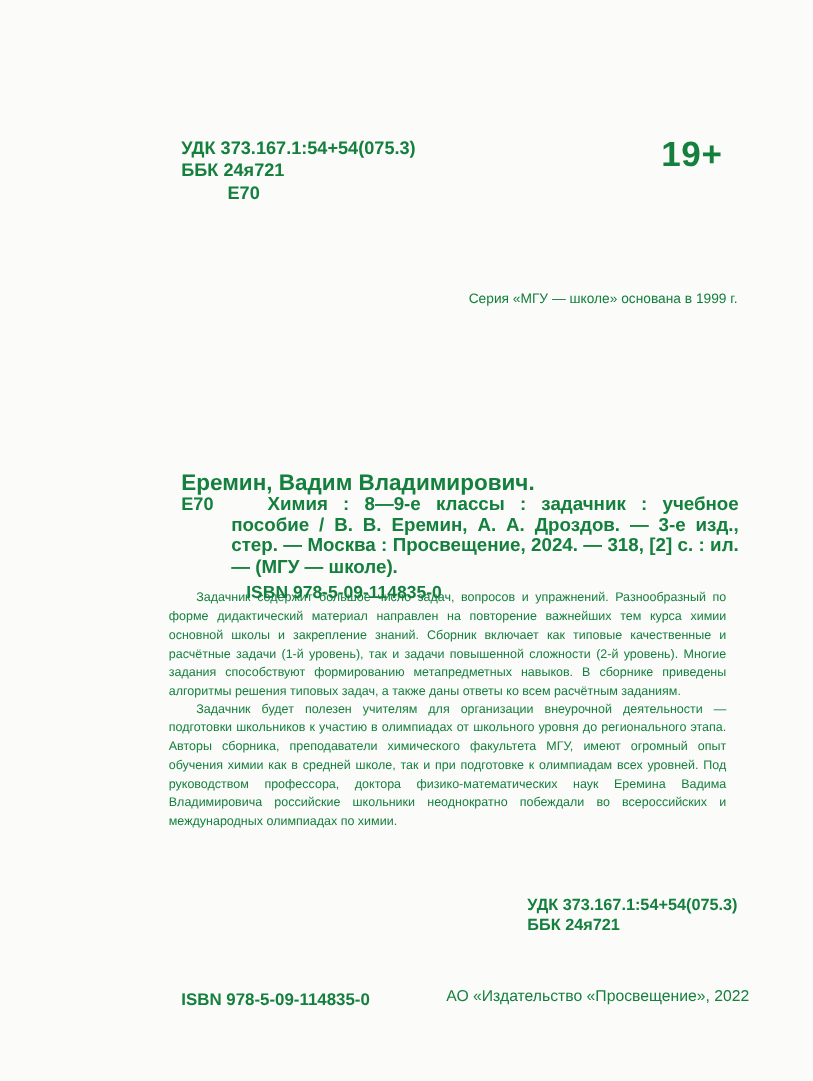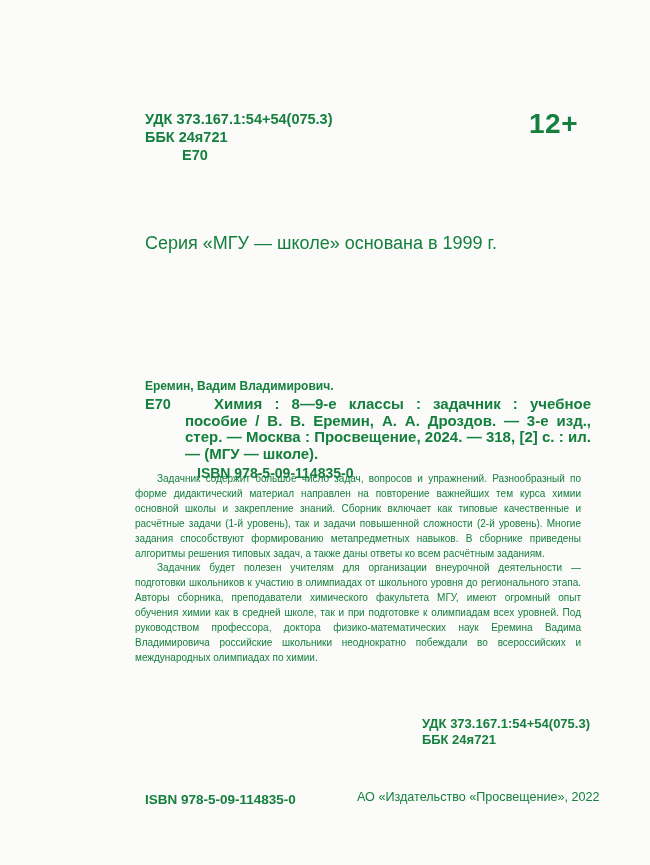--- a/index.html
+++ b/index.html
@@ -39,34 +39,34 @@
     font-size: 28px;
     font-weight: bold;
     letter-spacing: 0.5px;
   }
 
   .series-line {
     position: absolute;
     left: 145px;
     top: 193px;
     width: 445px;
-    text-align: left;
-    font-size: 18px;
+    text-align: right;
+    font-size: 11px;
   }
 
   
   .catalog {
     position: absolute;
     left: 145px;
     top: 338px;
     width: 446px;
   }
   .catalog .author-heading {
     font-weight: bold;
-    font-size: 12px;
+    font-size: 18px;
     line-height: 17px;
     margin: 0 0 1px 0;
   }
   .entry-row {
     position: relative;
     padding-left: 40px;
   }
   .entry-code {
     position: absolute;
     left: 0;
@@ -142,21 +142,21 @@
 <body>
 
 <div class="page">
 
   <div class="top-codes">
     <div>УДК 373.167.1:54+54(075.3)</div>
     <div>ББК 24я721</div>
     <div class="author-sign">Е70</div>
   </div>
 
-  <div class="age-badge">12+</div>
+  <div class="age-badge">19+</div>
 
   <div class="series-line">Серия «МГУ — школе» основана в 1999 г.</div>
 
   <div class="catalog">
     <p class="author-heading">Еремин, Вадим Владимирович.</p>
     <div class="entry-row">
       <span class="entry-code">Е70</span>
       <p class="entry-text">Химия : 8—9-е классы : задачник : учебное пособие / В. В. Еремин, А. А. Дроздов. — 3-е изд., стер. — Москва : Просвещение, 2024. — 318, [2] с. : ил. — (МГУ — школе).</p>
     </div>
     <div class="isbn-center">ISBN 978-5-09-114835-0</div>

